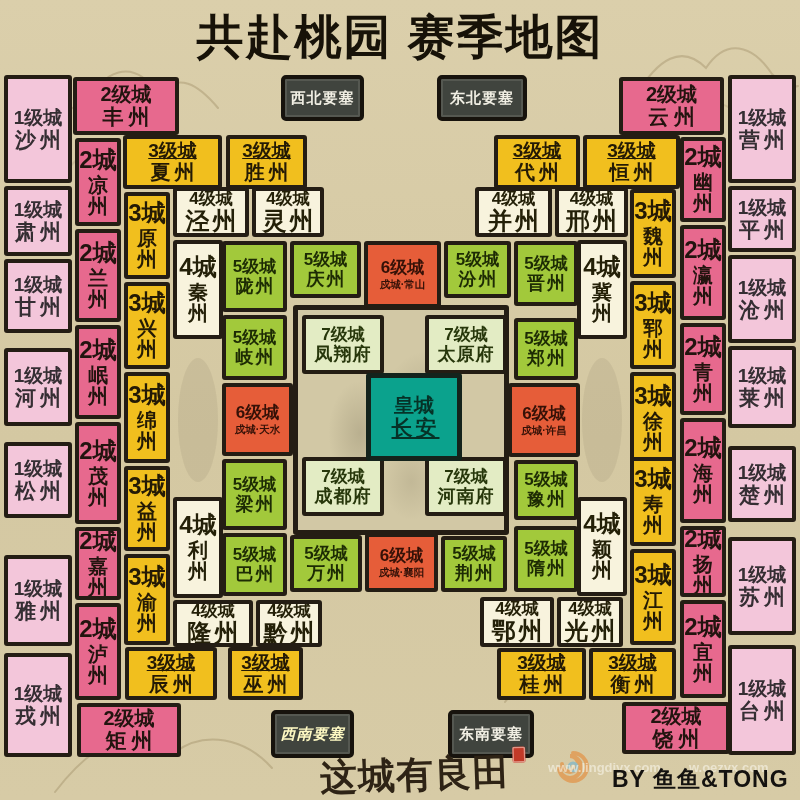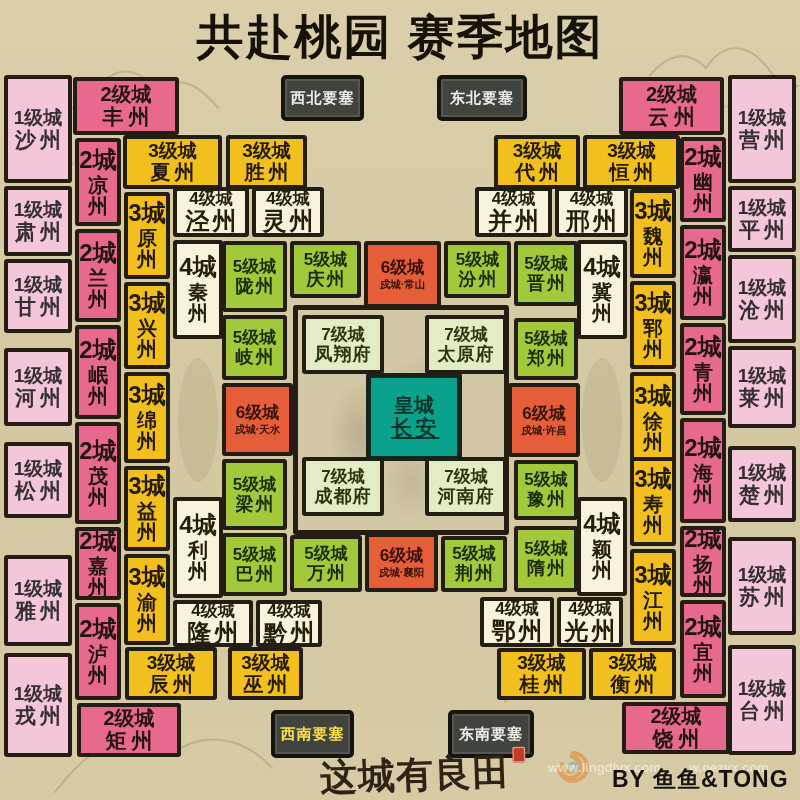--- a/index.html
+++ b/index.html
@@ -12,21 +12,21 @@
   #map{position:absolute;left:0;top:0;width:800px;height:800px;z-index:2;}
   .tile{position:absolute;box-sizing:border-box;border:4px solid #241d14;border-radius:3px;
     display:flex;flex-direction:column;justify-content:center;align-items:center;
     text-align:center;font-weight:700;line-height:1.12;overflow:hidden;}
   .tile .lab{display:block;}
   .tile .nm{display:block;}
   .lv1 .lab{font-size:19px;}
   .lv1 .nm{font-size:21px;letter-spacing:4px;margin-right:-4px;}
   .lv2.horz .lab{font-size:20px;}
   .lv2.horz .nm{font-size:21px;letter-spacing:5px;margin-right:-5px;}
-  .lv3.horz .lab{font-size:19px;}
+  .lv3.horz .lab{font-size:19px;text-decoration:underline;}
   .lv3.horz .nm{font-size:20px;letter-spacing:4px;margin-right:-4px;}
   .lv4.horz .lab{font-size:17px;}
   .lv4.horz .nm{font-size:24px;letter-spacing:3px;margin-right:-3px;}
   .vert .lab{font-size:24px;margin-bottom:1px;}
   .vert .nm div{font-size:20px;line-height:1.07;}
   .lv5 .lab{font-size:17px;}
   .lv5 .nm{font-size:18px;letter-spacing:2px;margin-right:-2px;}
   .lv6 .lab{font-size:17px;}
   .lv6 .sub{font-size:10.5px;font-weight:700;margin-top:2px;}
   .lv7 .lab{font-size:17px;}
@@ -480,21 +480,21 @@
       <div class="tile royal horz" style="left: 353px; top: 373px; width: 96px; height: 88px; background: rgb(11, 162, 141); color: rgb(6, 50, 39);">
         <span class="lab">皇城</span>
         <span class="nm">长安</span>
       </div>
       <div class="tile fort horz" style="left: 281px; top: 75px; width: 83px; height: 46px; background: rgb(64, 68, 62); color: rgb(241, 239, 228);">
         <span class="nm">西北要塞</span>
       </div>
       <div class="tile fort horz" style="left: 437px; top: 75px; width: 90px; height: 46px; background: rgb(64, 68, 62); color: rgb(241, 239, 228);">
         <span class="nm">东北要塞</span>
       </div>
-      <div class="tile fort horz" style="left: 271px; top: 710px; width: 83px; height: 48px; background: rgb(64, 68, 62); color: #fde047;">
+      <div class="tile fort horz" style="left: 271px; top: 710px; width: 83px; height: 48px; background: rgb(64, 68, 62); color: #fef9c3; font-style: italic;">
         <span class="nm">西南要塞</span>
       </div>
       <div class="tile fort horz" style="left: 448px; top: 710px; width: 86px; height: 48px; background: rgb(64, 68, 62); color: rgb(241, 239, 228);">
         <span class="nm">东南要塞</span>
       </div>
     </div>
 
   <div class="logo-wrap">
     <span>这城有良田</span><span class="logo-seal"></span>
   </div>

